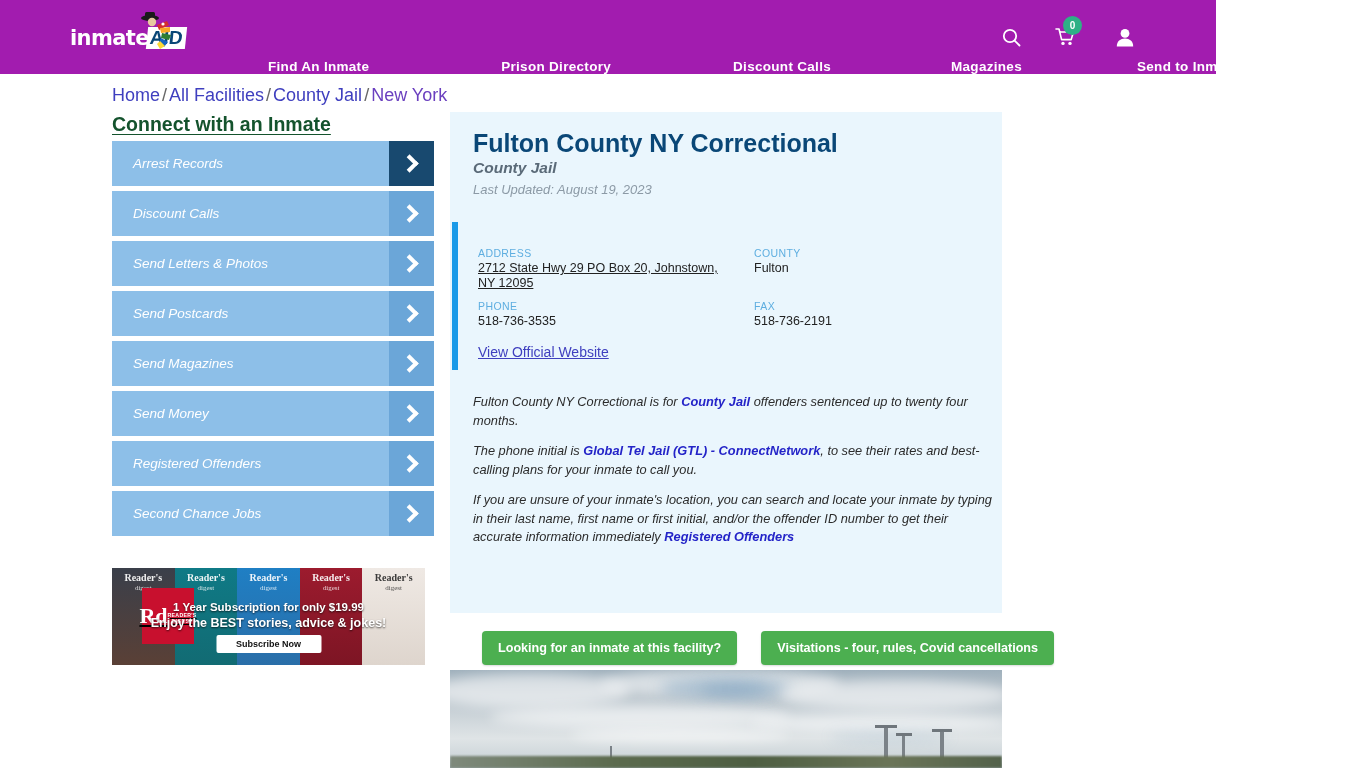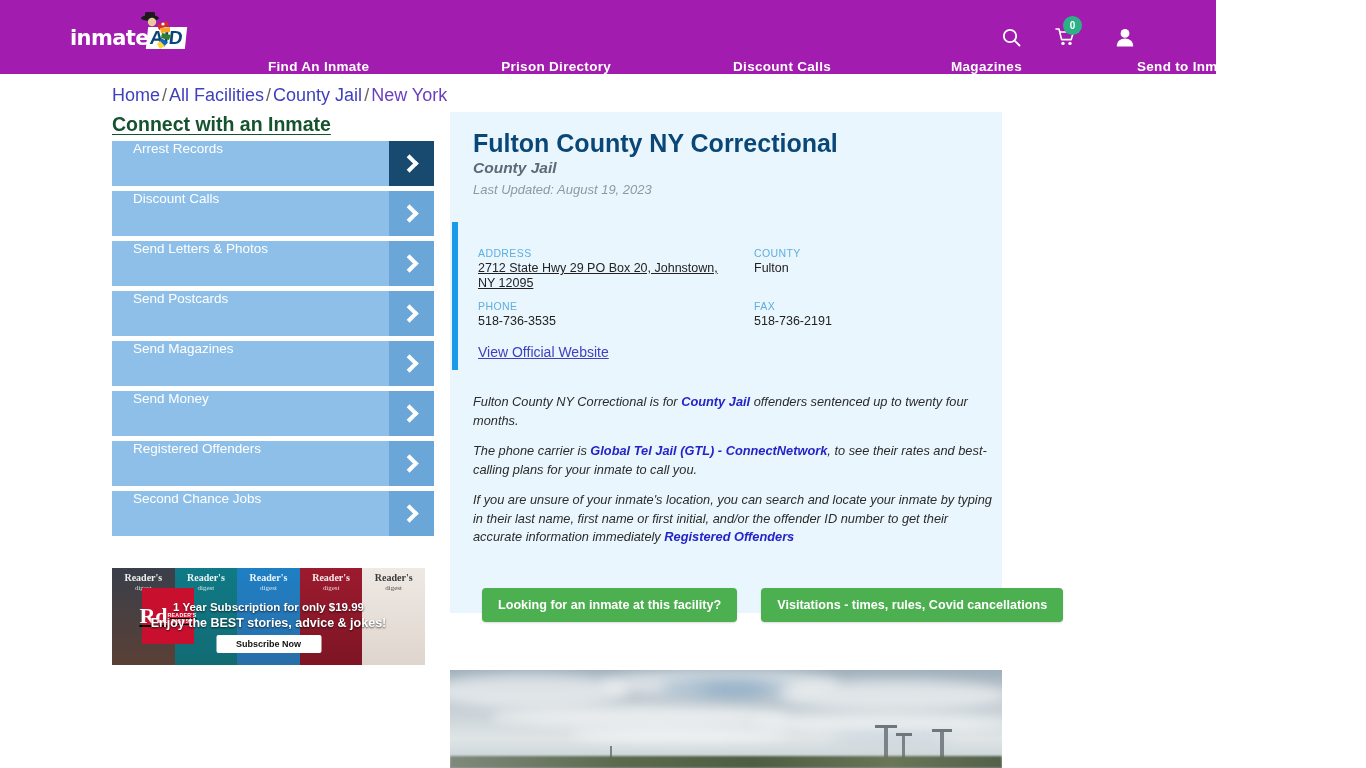--- a/index.html
+++ b/index.html
@@ -95,22 +95,23 @@
   }
   .sidebar-list {
     position: absolute; left: 112px; top: 141px;
     width: 322px;
   }
   .side-btn {
     position: relative;
     width: 322px; height: 45px;
     background: #8dbfe8;
     margin-bottom: 5px;
-    display: flex; align-items: flex-start;
+    display: flex; align-items: center;
     cursor: pointer;
+    font-style: italic;
   }
   .side-btn .label {
     margin-left: 21px;
     color: #ffffff; font-size: 13.5px;
   }
   .side-btn .arrow-box {
     position: absolute; right: 0; top: 0;
     width: 45px; height: 45px;
     background: #6ba6d8;
     display: flex; align-items: center; justify-content: center;
@@ -241,21 +242,21 @@
     font-size: 12.8px; font-style: italic;
     color: #2b2b2b; line-height: 18.5px;
   }
   .desc a {
     color: #2424c8; font-weight: bold;
     text-decoration: none; cursor: pointer;
   }
 
   
   .cta-row {
-    position: absolute; left: 459px; top: 588px;
+    position: absolute; left: 459px; top: 631px;
     display: flex;
     padding-left: 23px;
   }
   .cta-btn {
     background: #4caf50; color: #ffffff;
     font-size: 12.6px; font-weight: bold;
     border: none; border-radius: 4px;
     padding: 0 16px; height: 34px;
     display: flex; align-items: center;
     white-space: nowrap; cursor: pointer;
@@ -445,29 +446,29 @@
     <div class="info-value val-phone">518-736-3535</div>
 
     <div class="info-label lbl-fax">FAX</div>
     <div class="info-value val-fax">518-736-2191</div>
 
     <a class="official-link">View Official Website</a>
   </div>
 
   <div class="desc">
     <p><span>Fulton County NY Correctional is for </span><a>County Jail</a><span> offenders sentenced up to twenty four months.</span></p>
-    <p><span>The phone carrier is </span><a>Global Tel Jail (GTL) - ConnectNetwork</a><span>, to see their rates and best-calling plans for your inmate to call you.</span></p>
+    <p><span>The phone initial is </span><a>Global Tel Jail (GTL) - ConnectNetwork</a><span>, to see their rates and best-calling plans for your inmate to call you.</span></p>
     <p><span>If you are unsure of your inmate's location, you can search and locate your inmate by typing in their last name, first name or first initial, and/or the offender ID number to get their accurate information immediately </span><a>Registered Offenders</a></p>
   </div>
 </div>
 
 <div class="cta-row">
   <button class="cta-btn">Looking for an inmate at this facility?</button>
   <span class="cta-gap"></span>
-  <button class="cta-btn">Visitations - times, rules, Covid cancellations</button>
+  <button class="cta-btn">Visitations - four, rules, Covid cancellations</button>
 </div>
 
 <div class="facility-photo">
   <div class="cloud" style="left:-20px; top:4px; width:200px; height:34px;"></div>
   <div class="cloud" style="left:150px; top:0px; width:240px; height:26px;"></div>
   <div class="cloud-blue" style="left:210px; top:8px; width:130px; height:20px;"></div>
   <div class="cloud-blue" style="left:250px; top:14px; width:70px; height:12px;"></div>
   <div class="cloud" style="left:330px; top:10px; width:230px; height:30px;"></div>
   <div class="cloud" style="left:40px; top:36px; width:300px; height:22px;"></div>
   <div class="cloud" style="left:300px; top:44px; width:260px; height:18px;"></div>

